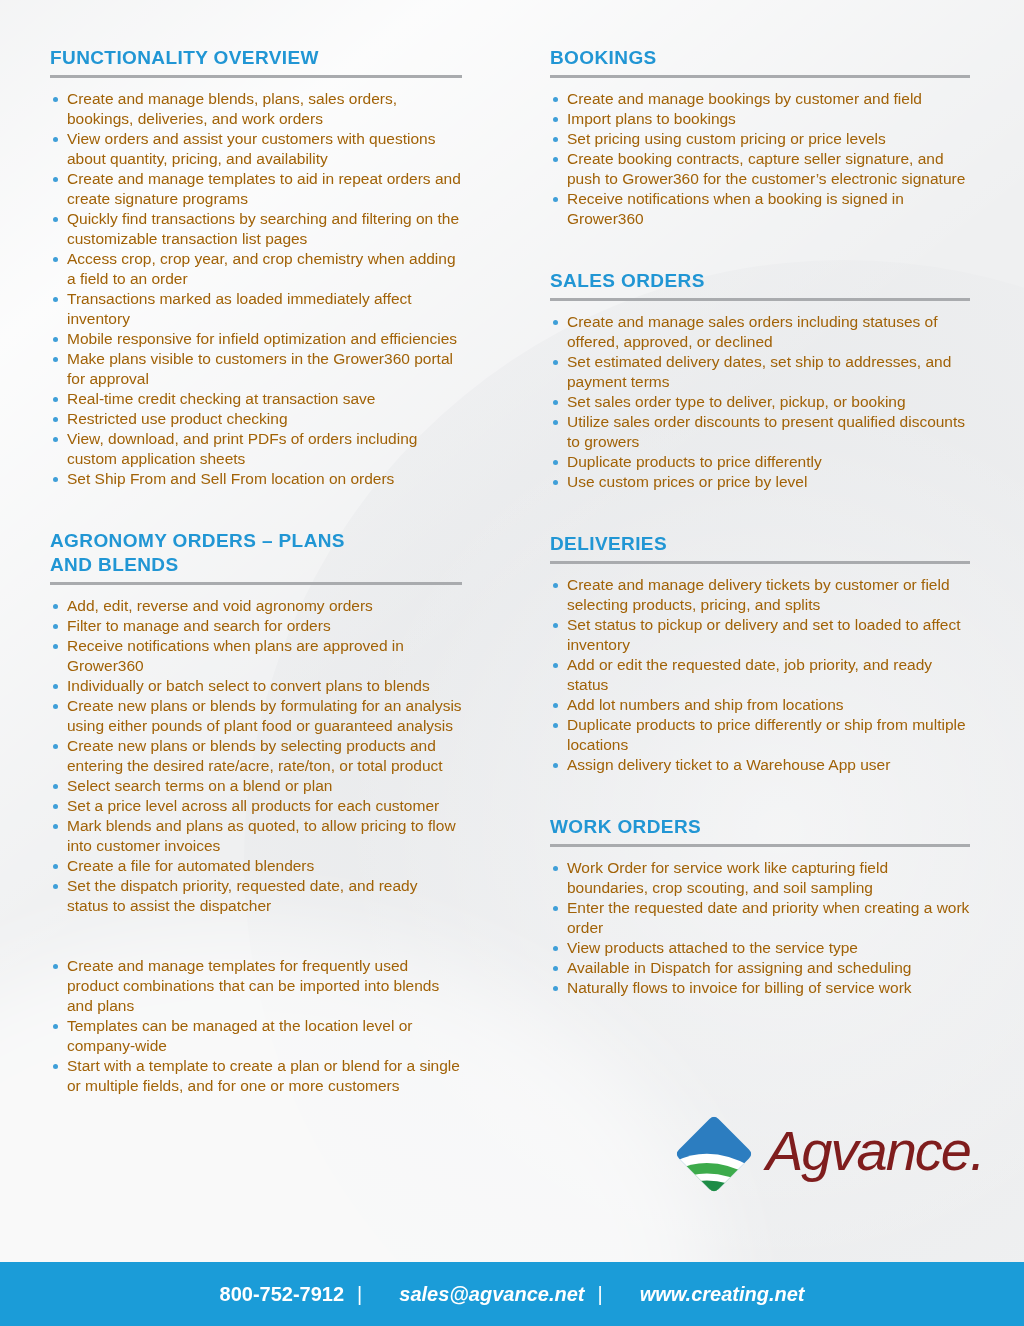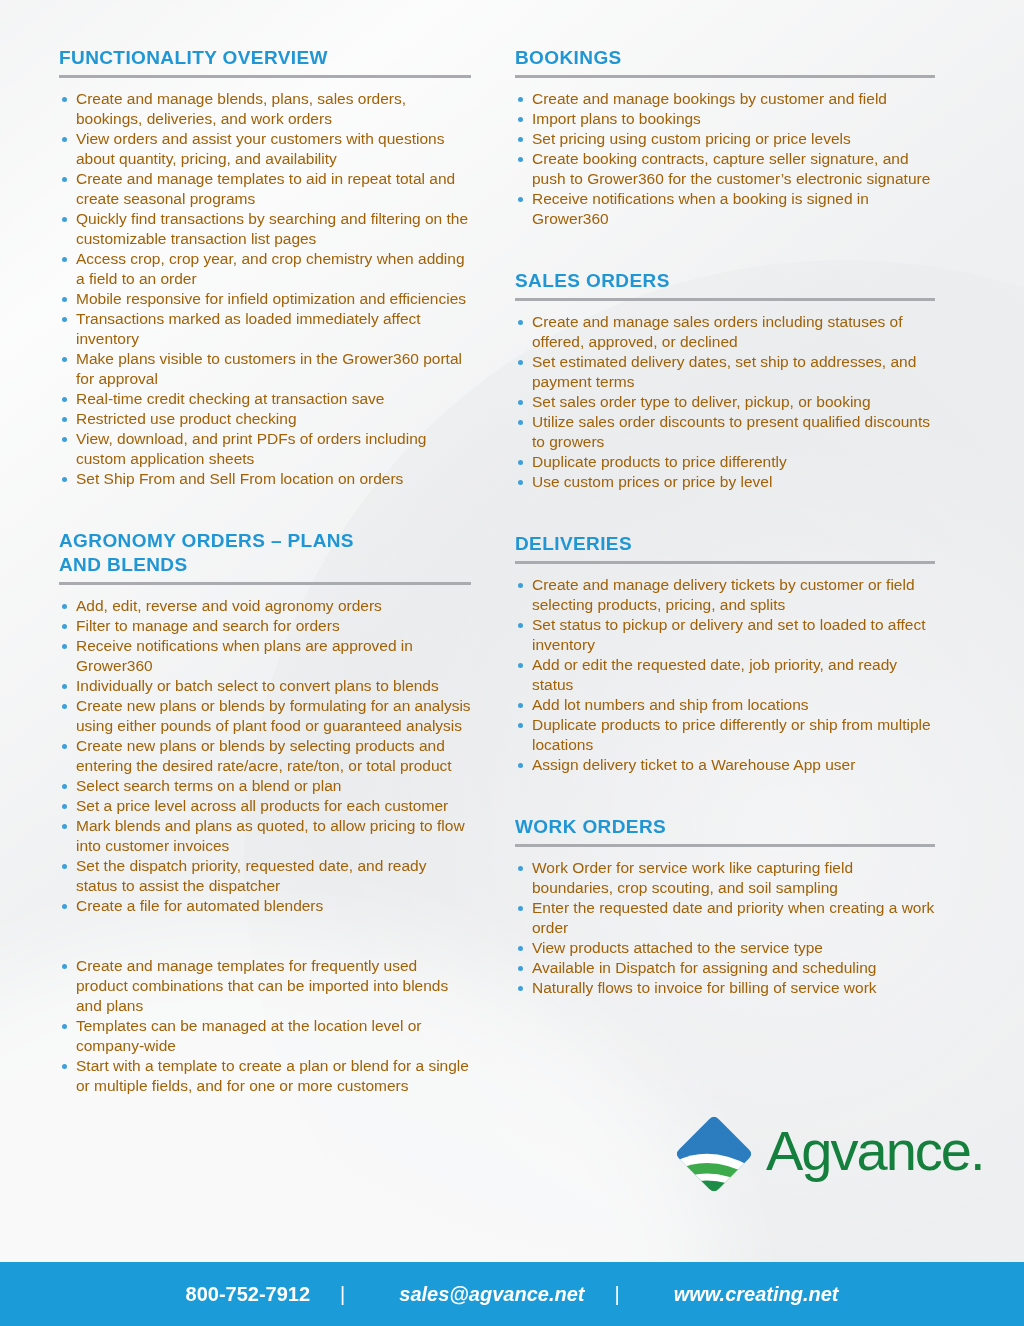--- a/index.html
+++ b/index.html
@@ -21,21 +21,21 @@
   }
   .s3{
     width:950px;height:720px;left:-230px;top:930px;border-radius:50%;
     background:rgba(255,255,255,.6);filter:blur(45px);
   }
   .s4{
     width:900px;height:900px;left:330px;top:380px;border-radius:50%;
     background:radial-gradient(circle at 50% 50%,rgba(255,255,255,.5),rgba(255,255,255,0) 70%);
   }
 
-  .content{position:absolute;left:59px;top:46px;width:900px;display:flex;gap:44px;}
+  .content{position:absolute;left:50px;top:46px;width:900px;display:flex;gap:88px;}
   .col{flex:0 0 auto;}
   .col-left{width:412px;}
   .col-right{width:420px;}
 
   .section + .section{margin-top:40px;}
   .section-title{
     margin:0;font-size:19px;line-height:24px;font-weight:bold;
     color:#2196d4;letter-spacing:.4px;
     padding-bottom:5px;border-bottom:3px solid #a9abae;
     white-space:pre-line;
@@ -46,28 +46,28 @@
     font-size:15.5px;line-height:20px;color:#a16207;
   }
   .dot{
     position:absolute;left:1px;top:8px;width:5px;height:5px;border-radius:50%;
     background:#3f9fd8;
   }
 
   .logo{position:absolute;left:676px;top:1116px;display:flex;align-items:center;}
   .logo-mark{display:block;}
   .logo-text{
-    font-size:56px;color:#15803d;letter-spacing:-2px;margin-left:14px;
-    line-height:1;padding-bottom:6px;
+    font-size:56px;color:#7f1d1d;letter-spacing:-2px;margin-left:14px;
+    line-height:1;padding-bottom:6px;font-style:italic;
   }
 
   .footer{
     position:absolute;left:0;bottom:0;width:1024px;height:64px;
     background:#1b9cd8;color:#ffffff;
-    display:flex;align-items:center;justify-content:center;gap:30px;
+    display:flex;align-items:center;justify-content:center;gap:13px;
     font-size:20px;font-weight:bold;
   }
   .footer .sep{font-weight:normal;}
   .footer .email,.footer .site{font-style:italic;margin-left:24px;}
 </style>
 </head>
 <body>
 
 <div class="page">
 
@@ -76,47 +76,47 @@
   <div class="swoosh s4"></div>
   <div class="swoosh s3"></div>
 
   <main class="content">
     <div class="col col-left" id="col-left">
         <section class="section">
           <h2 class="section-title">FUNCTIONALITY OVERVIEW</h2>
           <ul class="bullets">
             <li class="bullet"><span class="dot"></span><span class="bullet-text">Create and manage blends, plans, sales orders, bookings, deliveries, and work orders</span></li>
             <li class="bullet"><span class="dot"></span><span class="bullet-text">View orders and assist your customers with questions about quantity, pricing, and availability</span></li>
-            <li class="bullet"><span class="dot"></span><span class="bullet-text">Create and manage templates to aid in repeat total and create seasonal programs</span></li>
+            <li class="bullet"><span class="dot"></span><span class="bullet-text">Create and manage templates to aid in repeat orders and create signature programs</span></li>
             <li class="bullet"><span class="dot"></span><span class="bullet-text">Quickly find transactions by searching and filtering on the customizable transaction list pages</span></li>
             <li class="bullet"><span class="dot"></span><span class="bullet-text">Access crop, crop year, and crop chemistry when adding a field to an order</span></li>
+            <li class="bullet"><span class="dot"></span><span class="bullet-text">Transactions marked as loaded immediately affect inventory</span></li>
             <li class="bullet"><span class="dot"></span><span class="bullet-text">Mobile responsive for infield optimization and efficiencies</span></li>
-            <li class="bullet"><span class="dot"></span><span class="bullet-text">Transactions marked as loaded immediately affect inventory</span></li>
             <li class="bullet"><span class="dot"></span><span class="bullet-text">Make plans visible to customers in the Grower360 portal for approval</span></li>
             <li class="bullet"><span class="dot"></span><span class="bullet-text">Real-time credit checking at transaction save</span></li>
             <li class="bullet"><span class="dot"></span><span class="bullet-text">Restricted use product checking</span></li>
             <li class="bullet"><span class="dot"></span><span class="bullet-text">View, download, and print PDFs of orders including custom application sheets</span></li>
             <li class="bullet"><span class="dot"></span><span class="bullet-text">Set Ship From and Sell From location on orders</span></li>
           </ul>
         </section>
         <section class="section">
           <h2 class="section-title">AGRONOMY ORDERS – PLANS
 AND BLENDS</h2>
           <ul class="bullets">
             <li class="bullet"><span class="dot"></span><span class="bullet-text">Add, edit, reverse and void agronomy orders</span></li>
             <li class="bullet"><span class="dot"></span><span class="bullet-text">Filter to manage and search for orders</span></li>
             <li class="bullet"><span class="dot"></span><span class="bullet-text">Receive notifications when plans are approved in Grower360</span></li>
             <li class="bullet"><span class="dot"></span><span class="bullet-text">Individually or batch select to convert plans to blends</span></li>
             <li class="bullet"><span class="dot"></span><span class="bullet-text">Create new plans or blends by formulating for an analysis using either pounds of plant food or guaranteed analysis</span></li>
             <li class="bullet"><span class="dot"></span><span class="bullet-text">Create new plans or blends by selecting products and entering the desired rate/acre, rate/ton, or total product</span></li>
             <li class="bullet"><span class="dot"></span><span class="bullet-text">Select search terms on a blend or plan</span></li>
             <li class="bullet"><span class="dot"></span><span class="bullet-text">Set a price level across all products for each customer</span></li>
             <li class="bullet"><span class="dot"></span><span class="bullet-text">Mark blends and plans as quoted, to allow pricing to flow into customer invoices</span></li>
+            <li class="bullet"><span class="dot"></span><span class="bullet-text">Create a file for automated blenders</span></li>
             <li class="bullet"><span class="dot"></span><span class="bullet-text">Set the dispatch priority, requested date, and ready status to assist the dispatcher</span></li>
-            <li class="bullet"><span class="dot"></span><span class="bullet-text">Create a file for automated blenders</span></li>
           </ul>
         </section>
         <section class="section">
           <ul class="bullets">
             <li class="bullet"><span class="dot"></span><span class="bullet-text">Create and manage templates for frequently used product combinations that can be imported into blends and plans</span></li>
             <li class="bullet"><span class="dot"></span><span class="bullet-text">Templates can be managed at the location level or company-wide</span></li>
             <li class="bullet"><span class="dot"></span><span class="bullet-text">Start with a template to create a plan or blend for a single or multiple fields, and for one or more customers</span></li>
           </ul>
         </section>
       </div>

